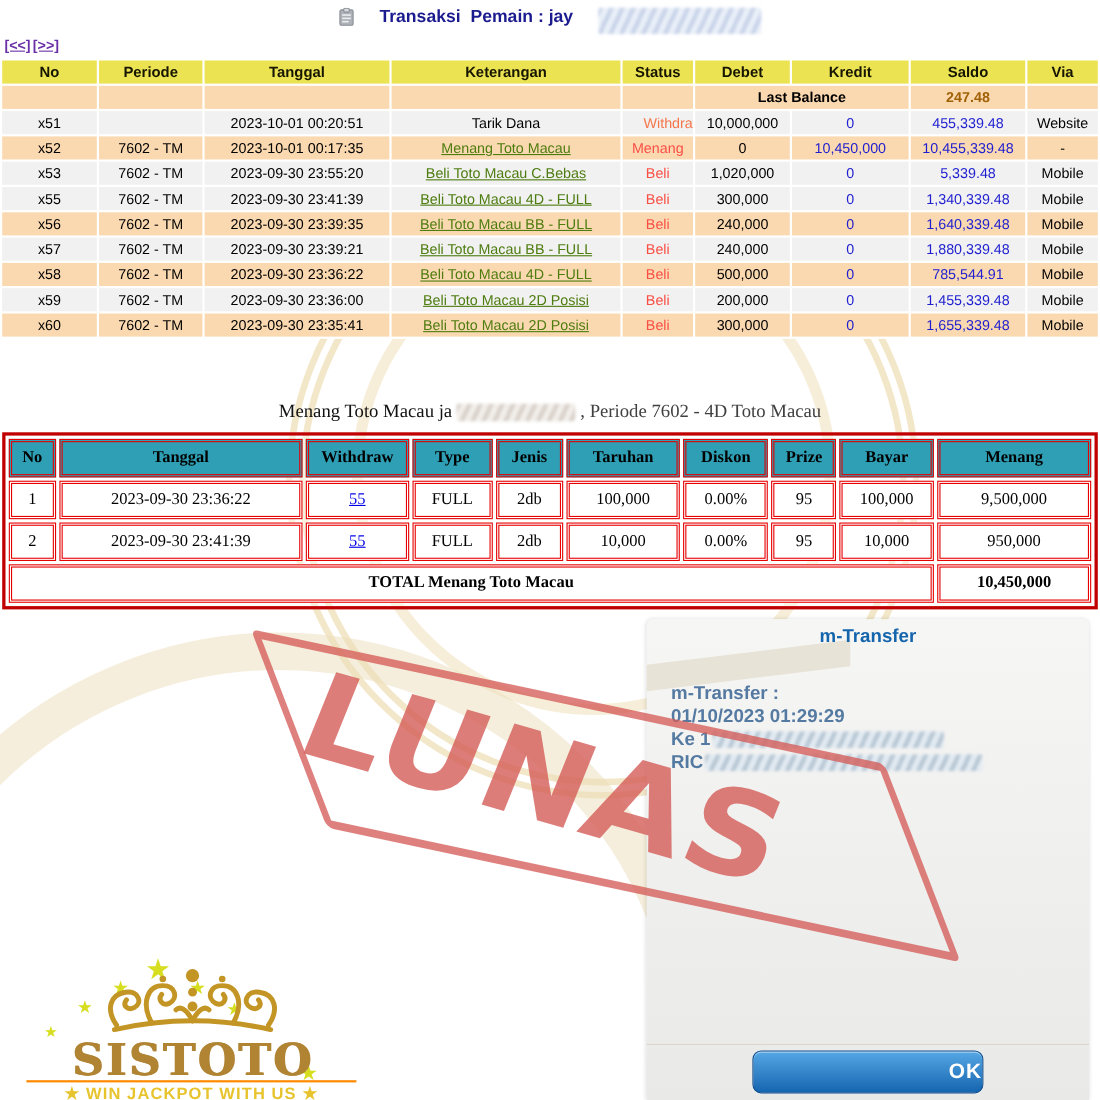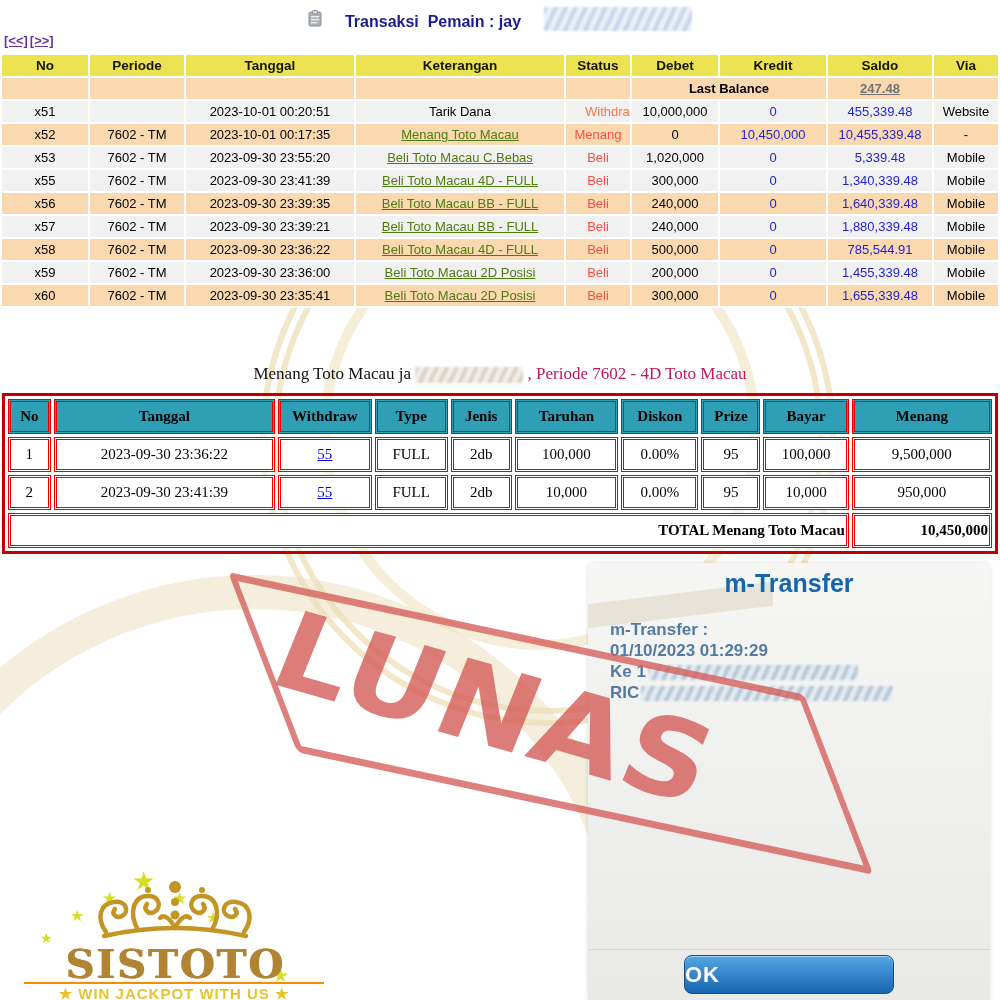--- a/index.html
+++ b/index.html
@@ -7,80 +7,80 @@
     width:1000px;height:1000px;position:relative;overflow:hidden;
     background:#ffffff;font-family:"Liberation Sans",sans-serif;
   }
   
   .wm{position:absolute;border-radius:50%;pointer-events:none;z-index:0;}
   .wm1{left:260px;top:150px;width:540px;height:540px;border:18px double rgba(233,212,156,.55);}
   .wm2{left:320px;top:210px;width:420px;height:420px;border:10px solid rgba(236,218,168,.45);}
   .wm3{left:-140px;top:575px;width:720px;height:720px;border:34px solid rgba(235,222,185,.5);}
   
   .tophead{position:absolute;top:7px;left:0;width:1000px;text-align:center;z-index:2;}
-  .tophead .inner{display:inline-flex;align-items:flex-end;gap:23px;}
+  .tophead .inner{display:inline-flex;align-items:flex-start;gap:23px;}
   .tophead .ttl{color:#1b1b8f;font-weight:bold;font-size:16px;white-space:pre;}
   .blur{display:inline-block;vertical-align:middle;border-radius:2px;
     background:repeating-linear-gradient(115deg,#c9d4ea 0 4px,#eaf0f8 4px 9px);
     filter:blur(1.3px);}
   .blur.gray{background:repeating-linear-gradient(115deg,#d9d2cb 0 4px,#f2eee9 4px 9px);}
   .blur.steel{background:repeating-linear-gradient(115deg,#b7c7d4 0 4px,#e3ebf2 4px 9px);}
   
   .pager{position:absolute;top:33px;left:4px;z-index:2;font-size:13px;font-weight:bold;}
   .pager a{color:#6a30a8;text-decoration:underline;margin-right:2px;cursor:pointer;}
   
   table.tx{position:absolute;top:53px;left:0;width:1000px;z-index:2;
     border-collapse:separate;border-spacing:2px;table-layout:fixed;
     font-size:13px;background:#ffffff;}
   table.tx td,table.tx th{text-align:center;height:21px;padding:0 2px;overflow:hidden;white-space:nowrap;}
   table.tx th{background:#ece352;color:#151500;font-weight:bold;font-size:13.5px;}
   tr.lastbal td{background:#fbd9b0;font-weight:bold;}
-  tr.lastbal .lb-val{color:#737373;text-decoration:underline;}
+  tr.lastbal .lb-val{color:#a16207;}
   tr.light td{background:#f1f1f1;}
   tr.peach td{background:#fbd9b0;}
   td.c-kredit,td.c-saldo{color:#1f1fd0;}
   a.klink{color:#4d7c0f;text-decoration:underline;cursor:pointer;}
   
   .det-title{position:absolute;top:364px;left:0;width:1000px;text-align:center;z-index:2;
     font-family:"Liberation Serif",serif;font-size:17px;color:#111;}
-  .det-title .orange{color:#be185d;}
+  .det-title .orange{color:#404040;}
   
   table.det{position:absolute;top:393px;left:2px;width:996px;z-index:2;
     border-collapse:separate;border-spacing:3px;table-layout:fixed;
     border:3px solid #c00000;background:rgba(255,255,255,.4);
     font-family:"Liberation Serif",serif;font-size:15px;color:#000;}
   table.det td{border:1.5px solid #e60000;padding:0;text-align:center;vertical-align:middle;}
   table.det .inner{border:1.5px solid #e60000;margin:1px;padding:6px 1px;overflow:hidden;white-space:nowrap;}
   table.det tr.dhead td{background:#2e9fb4;font-weight:bold;}
   table.det tr.drow td{background:#ffffff;}
-  table.det tr.dtotal td{background:#ffffff;font-weight:bold;text-align:right;}
+  table.det tr.dtotal td{background:#ffffff;font-weight:bold;}
   table.det a.tlink{color:#0000e6;text-decoration:underline;cursor:pointer;}
   
   .stamp-box{position:absolute;left:228px;top:572px;width:575px;height:148px;z-index:6;
     border:7px solid rgba(213,92,88,.78);border-radius:6px;
     transform-origin:0 0;transform:rotate(12deg) skewX(33deg);pointer-events:none;}
   .stamp-text{position:absolute;left:300px;top:596px;z-index:6;pointer-events:none;
     font-family:"DejaVu Sans",sans-serif;font-weight:bold;font-size:118px;line-height:1;
     color:rgba(213,92,88,.8);letter-spacing:1px;
     transform-origin:0 0;transform:rotate(16deg) skewX(-6deg) scaleY(.92);}
   
   .panel{position:absolute;left:588px;top:563px;width:402px;height:437px;z-index:3;
     background:linear-gradient(#f6f6f5,#e9e9e8);border-radius:6px 6px 0 0;
     box-shadow:0 0 4px rgba(0,0,0,.15);}
   .panel .band{position:absolute;left:0;top:30px;width:185px;height:24px;
     background:#e5dfd1;transform:skewY(-7deg);opacity:.85;}
   .panel .ptitle{position:absolute;top:6px;left:0;width:100%;text-align:center;
-    color:#1565ad;font-weight:bold;font-size:25px;}
+    color:#1565ad;font-weight:bold;font-size:17px;}
   .panel .plines{position:absolute;left:22px;top:56px;font-size:17px;font-weight:bold;
     color:#557aa2;line-height:21px;white-space:nowrap;}
   .panel .divider{position:absolute;left:0;bottom:50px;width:100%;height:1px;background:#ddd5c9;}
   .ok-btn{position:absolute;bottom:6px;left:50%;transform:translateX(-50%);
     width:208px;height:37px;border-radius:8px;border:1px solid #0d4f91;
     background:linear-gradient(#55a7e4,#1565b0);color:#fff;font-weight:bold;
-    font-size:22px;letter-spacing:1px;text-align:left;line-height:37px;cursor:pointer;
+    font-size:19px;letter-spacing:1px;text-align:right;line-height:37px;cursor:pointer;
     box-shadow:inset 0 1px 0 rgba(255,255,255,.5);}
   
   .logo{position:absolute;left:20px;top:852px;width:320px;height:148px;z-index:4;}
   .logo .star{position:absolute;color:#d6de1f;}
   .logo .brand{position:absolute;top:88px;left:0;width:310px;text-align:center;
     font-family:"DejaVu Serif",serif;font-weight:bold;font-size:40px;color:#b08433;
     letter-spacing:2px;text-shadow:1px 0 #b08433;}
   .logo .oline{position:absolute;top:130px;left:4px;width:300px;height:2px;background:#ff8a00;}
   .logo .tagline{position:absolute;top:133px;left:4px;width:300px;text-align:center;
     font-weight:bold;font-size:15px;color:#e7c42e;letter-spacing:1px;}

